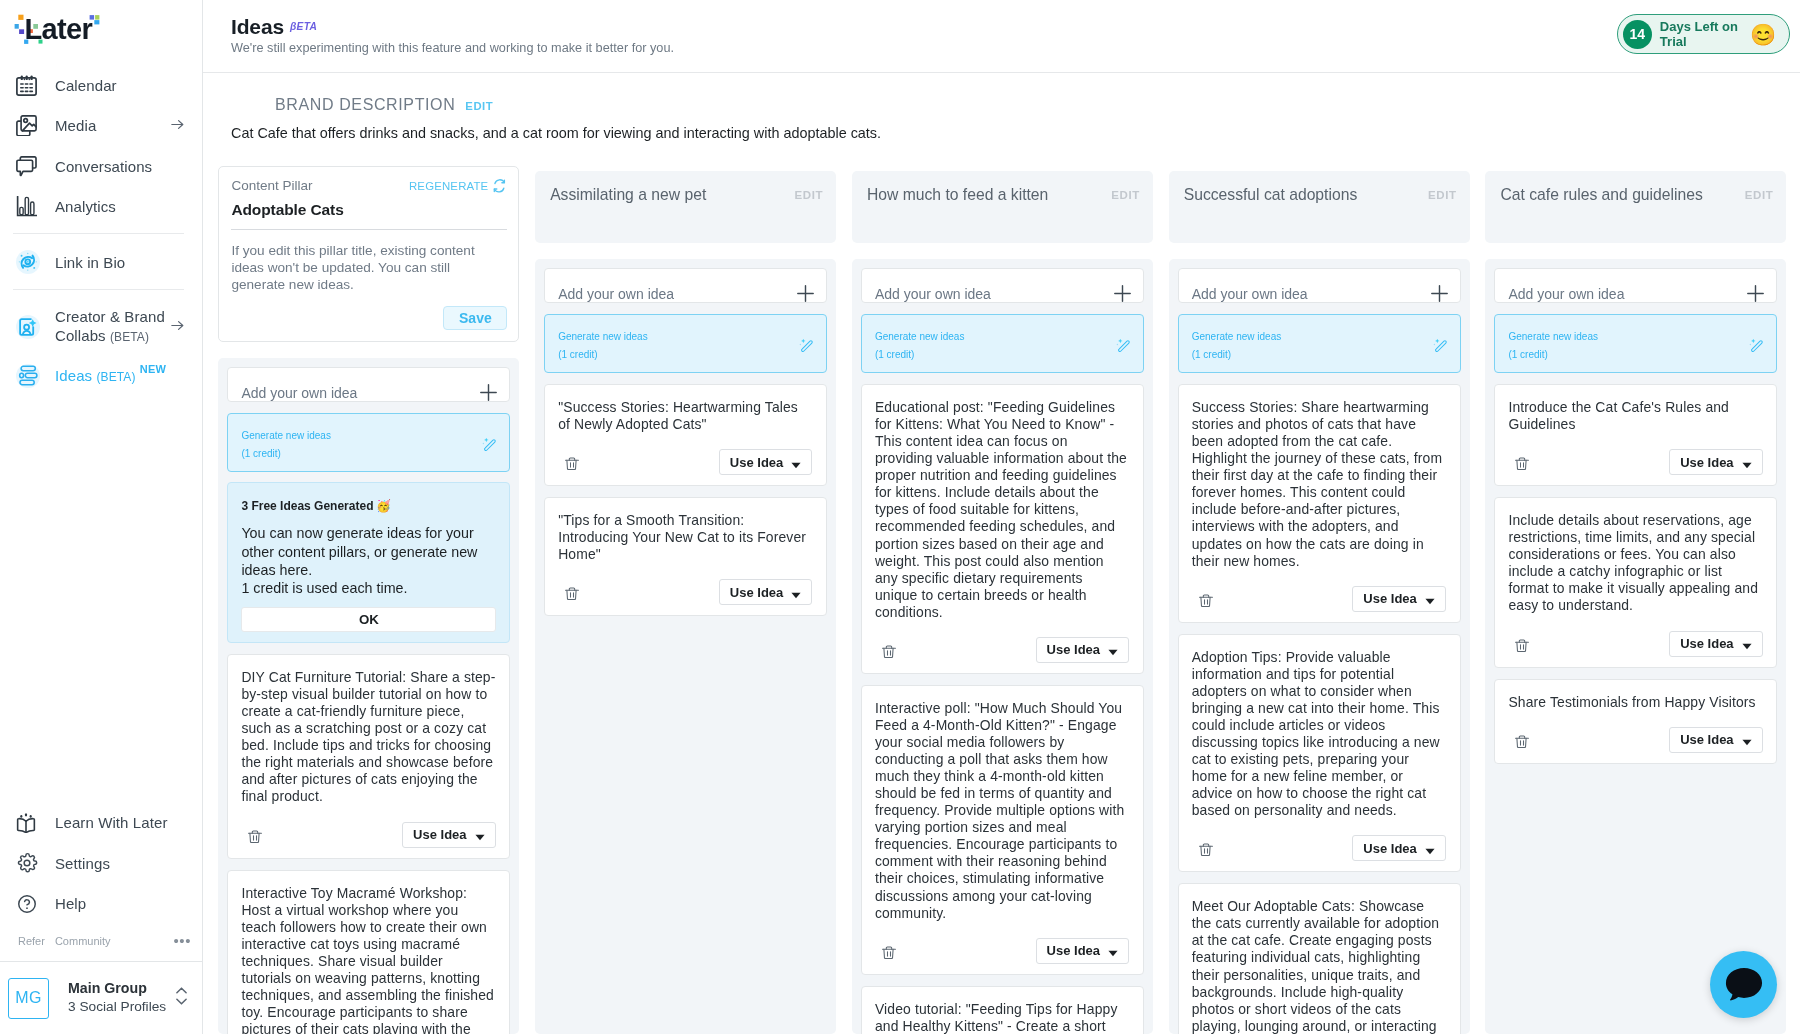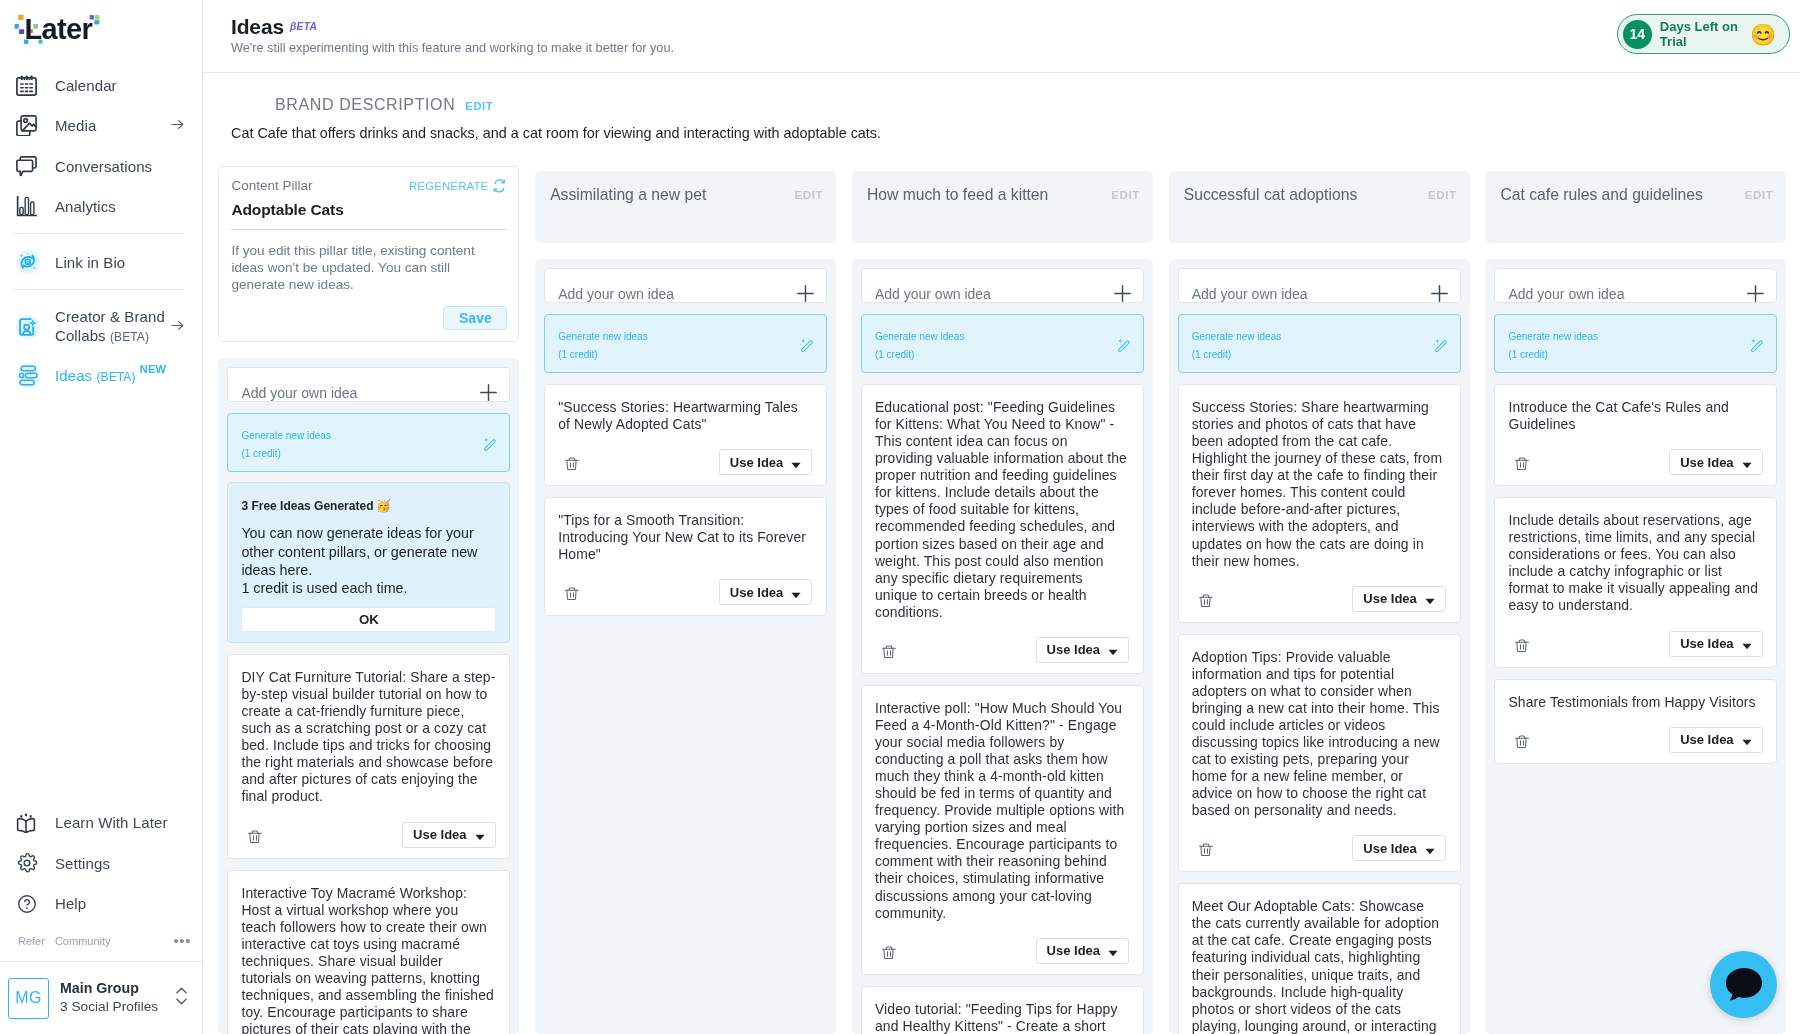--- a/index.html
+++ b/index.html
@@ -31,21 +31,21 @@
   .nav-item.active .badge-beta{color:#2eb4f2;}
   .tag-new{font-size:11px;font-weight:700;color:#2eb4f2;letter-spacing:.2px;
     position:relative;top:-8px;margin-left:0px;}
   .bottom-nav{margin-top:auto;padding-top:2px;}
   .links-row{display:flex;align-items:center;padding:11px 11px 14px 18px;gap:10px;}
   .links-row a{font-size:11px;color:#9aa3ac;text-decoration:none;}
   .dots{margin-left:auto;color:#868f99;font-size:15px;letter-spacing:.6px;line-height:8px;}
   .acct{border-top:1px solid #e3e6e8;display:flex;align-items:center;padding:0 13px 0 8px;height:73px;}
   .acct .avatar{width:41px;height:41px;min-width:41px;border:1.6px solid #2eb4f2;border-radius:3px;
     color:#2eb4f2;font-size:16px;display:flex;align-items:center;justify-content:center;letter-spacing:.3px;}
-  .acct .meta{margin-left:11px;}
+  .acct .meta{margin-left:19px;}
   .acct .nm{font-size:14.2px;font-weight:700;color:#2b3238;line-height:17px;}
   .acct .sub{font-size:13.7px;color:#3d4852;line-height:19px;}
   .acct .chev{margin-left:auto;color:#5a6470;}
 
   
   .main{flex:1;height:1034px;display:flex;flex-direction:column;background:#fff;position:relative;overflow:hidden;}
   .topbar{height:73px;min-height:73px;border-bottom:1px solid #e6e8ea;display:flex;align-items:flex-start;
     padding:15px 22px 0 28px;position:relative;background:#fff;}
   .ttl-row{display:flex;align-items:baseline;}
   .ttl{font-size:21px;font-weight:700;color:#181f26;letter-spacing:-.15px;}

